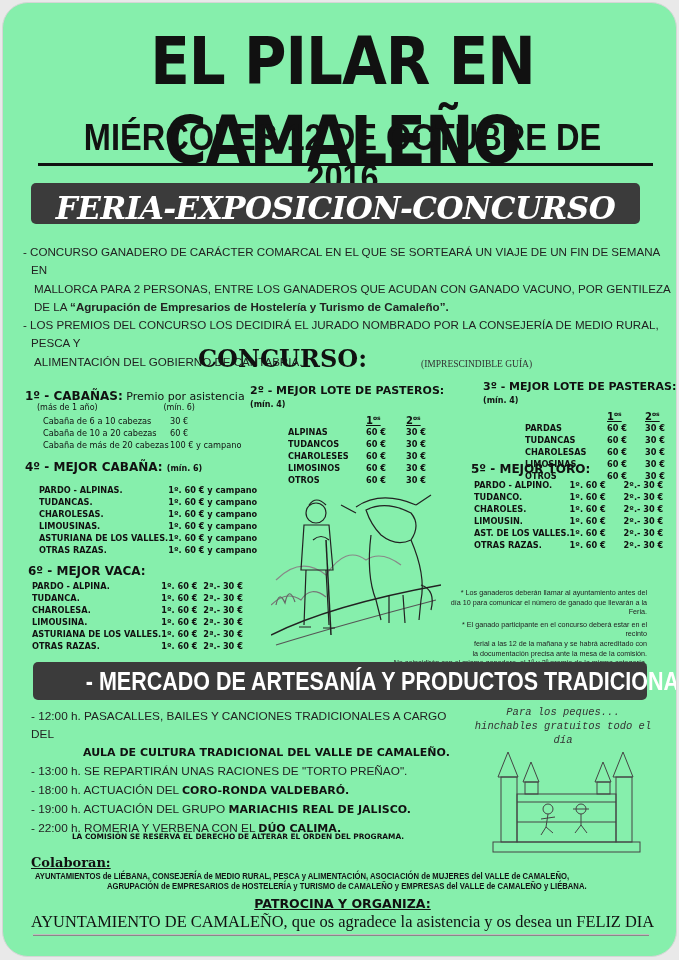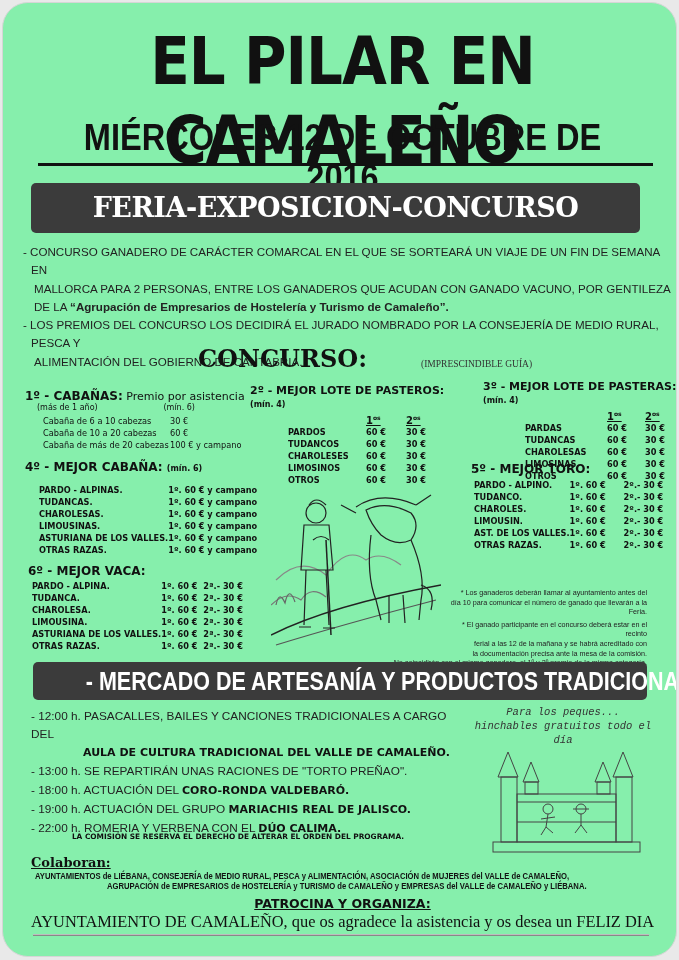--- a/index.html
+++ b/index.html
@@ -18,22 +18,22 @@
   .date {
     left: 0; width: 679px; top: 115px; text-align: center;
     font-family: "Liberation Sans", sans-serif; font-weight: bold; font-size: 37px;
     line-height: 40px; transform: scaleX(0.88);
   }
   .date-rule { left: 35px; top: 160px; width: 615px; height: 3px; background: #111; }
   .banner {
     background: #3b3b3b; color: #fff; border-radius: 5px; text-align: center;
     font-weight: bold;
   }
-  .banner1 { left: 28px; top: 180px; width: 609px; height: 50px;
-    font-family: "DejaVu Serif", serif; font-size: 27px; line-height: 50px; letter-spacing: -0.5px; }
+  .banner1 { left: 28px; top: 180px; width: 609px; height: 41px;
+    font-family: "DejaVu Serif", serif; font-size: 31px; line-height: 50px; letter-spacing: -0.5px; font-style: italic; }
   .intro { left: 18px; top: 240px; width: 650px; font-size: 11.6px; line-height: 18.3px; color: #222; }
   .intro p { padding-left: 10px; text-indent: -8px; }
   .intro p .cont { display: block; text-indent: 0; padding-left: 3px; }
   .intro b { font-weight: bold; }
   .concurso { left: 195px; top: 341px; }
   .concurso-h { font-family: "DejaVu Serif", serif; font-weight: bold; font-size: 24px; display: inline-block; }
   .concurso-sub { font-family: "Liberation Serif", serif; font-size: 9.5px; margin-left: 6px; color: #333; padding-left: 48px; }
   .sec-h { font-family: "DejaVu Sans", sans-serif; font-weight: bold; font-size: 12px; }
   .sec-h .min { font-size: 8px; font-weight: bold; }
   .sm { font-family: "DejaVu Sans", sans-serif; font-size: 8px; font-weight: bold; }
@@ -186,21 +186,21 @@
   <div class="abs" style="left:247px; top:381px; width:210px;">
     <div class="sec-h" style="font-size:11px;"><span>2º - MEJOR LOTE DE PASTEROS:</span> <span class="min">(mín. 4)</span></div>
     <table class="t" style="margin-left:38px; margin-top:4px;">
       <tbody>
           <tr>
             <td style="width:78px"></td>
             <td style="width:40px" class="hdr-num"><span>1</span><span class="sup">os</span></td>
             <td class="hdr-num"><span>2</span><span class="sup">os</span></td>
           </tr>
       <tr>
-            <td>PARDOS</td>
+            <td>ALPINAS</td>
             <td>60 €</td>
             <td>30 €</td>
           </tr>
       <tr>
             <td>TUDANCOS</td>
             <td>60 €</td>
             <td>30 €</td>
           </tr>
       <tr>
             <td>CHAROLESES</td>

